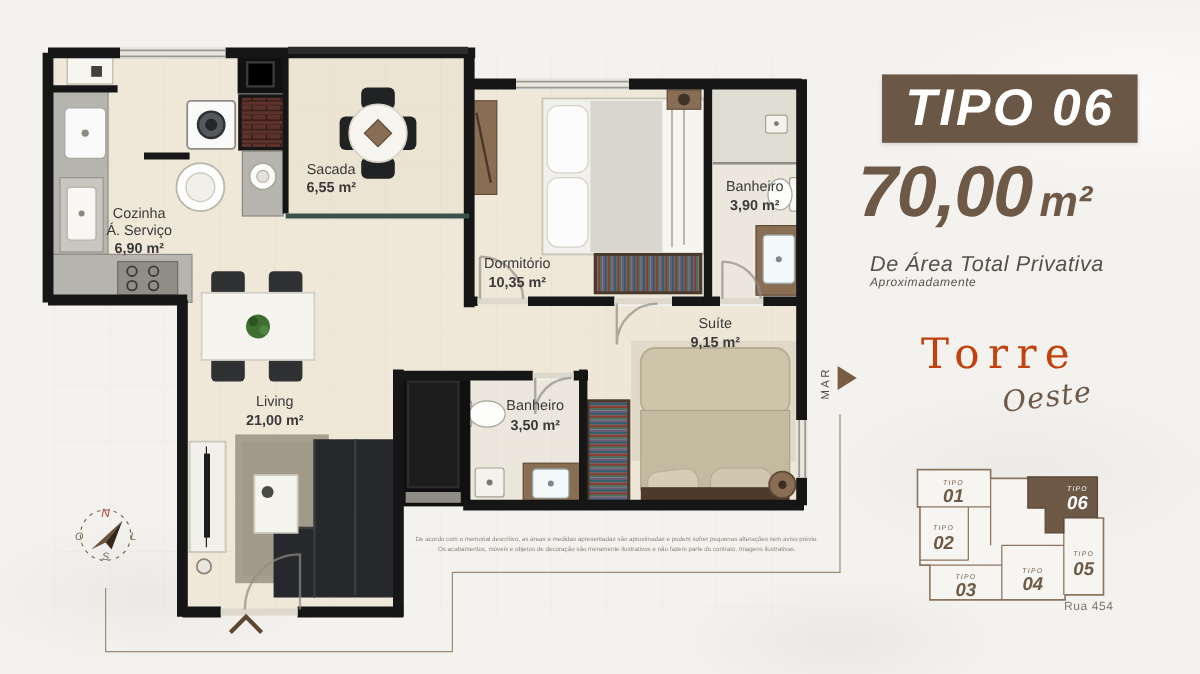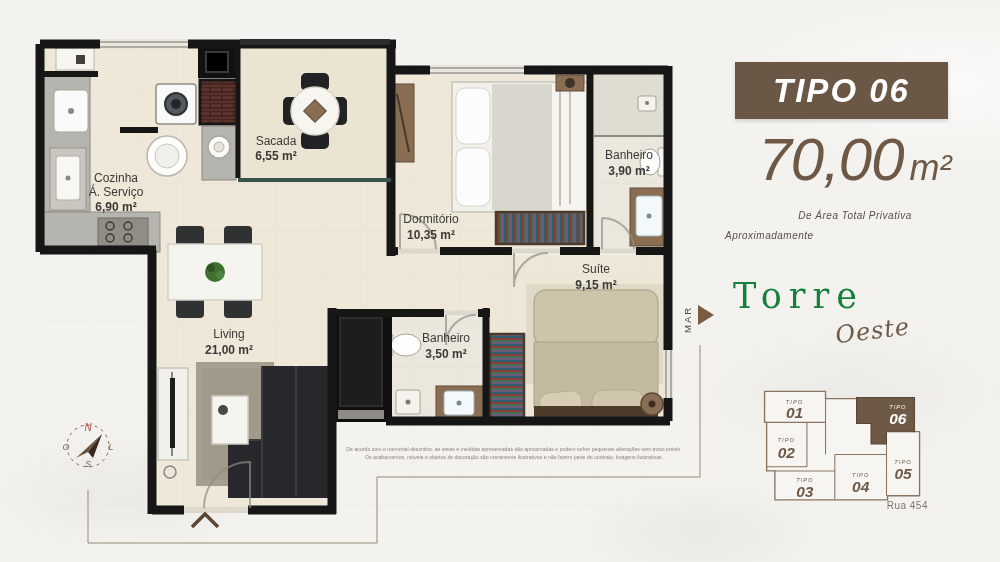--- a/index.html
+++ b/index.html
@@ -20,38 +20,38 @@
   .abs{position:absolute;}
   svg text{font-family:"Liberation Sans", sans-serif;}
 
   
   .type-box{
     left:735px;top:62px;width:213px;height:57px;background:#6a5746;
     display:flex;align-items:center;justify-content:center;
     box-shadow:0 2px 4px rgba(0,0,0,0.15);
   }
   .type-box span{
-    color:#ffffff;font-size:33px;font-weight:800;font-style:italic;letter-spacing:2px;
+    color:#ffffff;font-size:43px;font-weight:800;font-style:italic;letter-spacing:2px;
   }
   .big-area{
-    left:715px;top:130px;width:280px;text-align:center;color:#6e5947;
-    font-style:italic;font-weight:400;line-height:1;
+    left:715px;top:130px;width:280px;color:#6e5947;
+    font-style:italic;font-weight:700;line-height:1;
   }
   .big-area .val{font-size:60px;letter-spacing:-1px;}
   .big-area .unit{font-size:36px;margin-left:6px;}
   .area-caption{
-    left:725px;top:210px;width:260px;text-align:center;color:#56504a;
-    font-style:italic;font-size:10px;letter-spacing:.5px;
+    left:725px;top:210px;width:260px;color:#56504a;
+    font-style:italic;font-size:18px;letter-spacing:.5px;
   }
   .area-note{
     left:725px;top:230px;width:260px;text-align:left;color:#56504a;
     font-style:italic;font-size:10px;letter-spacing:.5px;
   }
   .tower{
-    left:733px;top:276px;width:200px;color:#15803d;
+    left:733px;top:276px;width:200px;text-align:center;color:#c2410c;
     font-family:"DejaVu Serif", serif;font-size:35px;font-weight:200;letter-spacing:7px;
   }
   .tower-sub{
     left:835px;top:314px;width:120px;color:#6f5a48;
     font-family:"DejaVu Serif", serif;font-style:italic;font-size:24px;
     transform:rotate(-7deg);letter-spacing:1px;
   }
   .street{
     left:768px;top:500px;width:160px;text-align:right;color:#80766c;font-size:10px;letter-spacing:.5px;
   }

